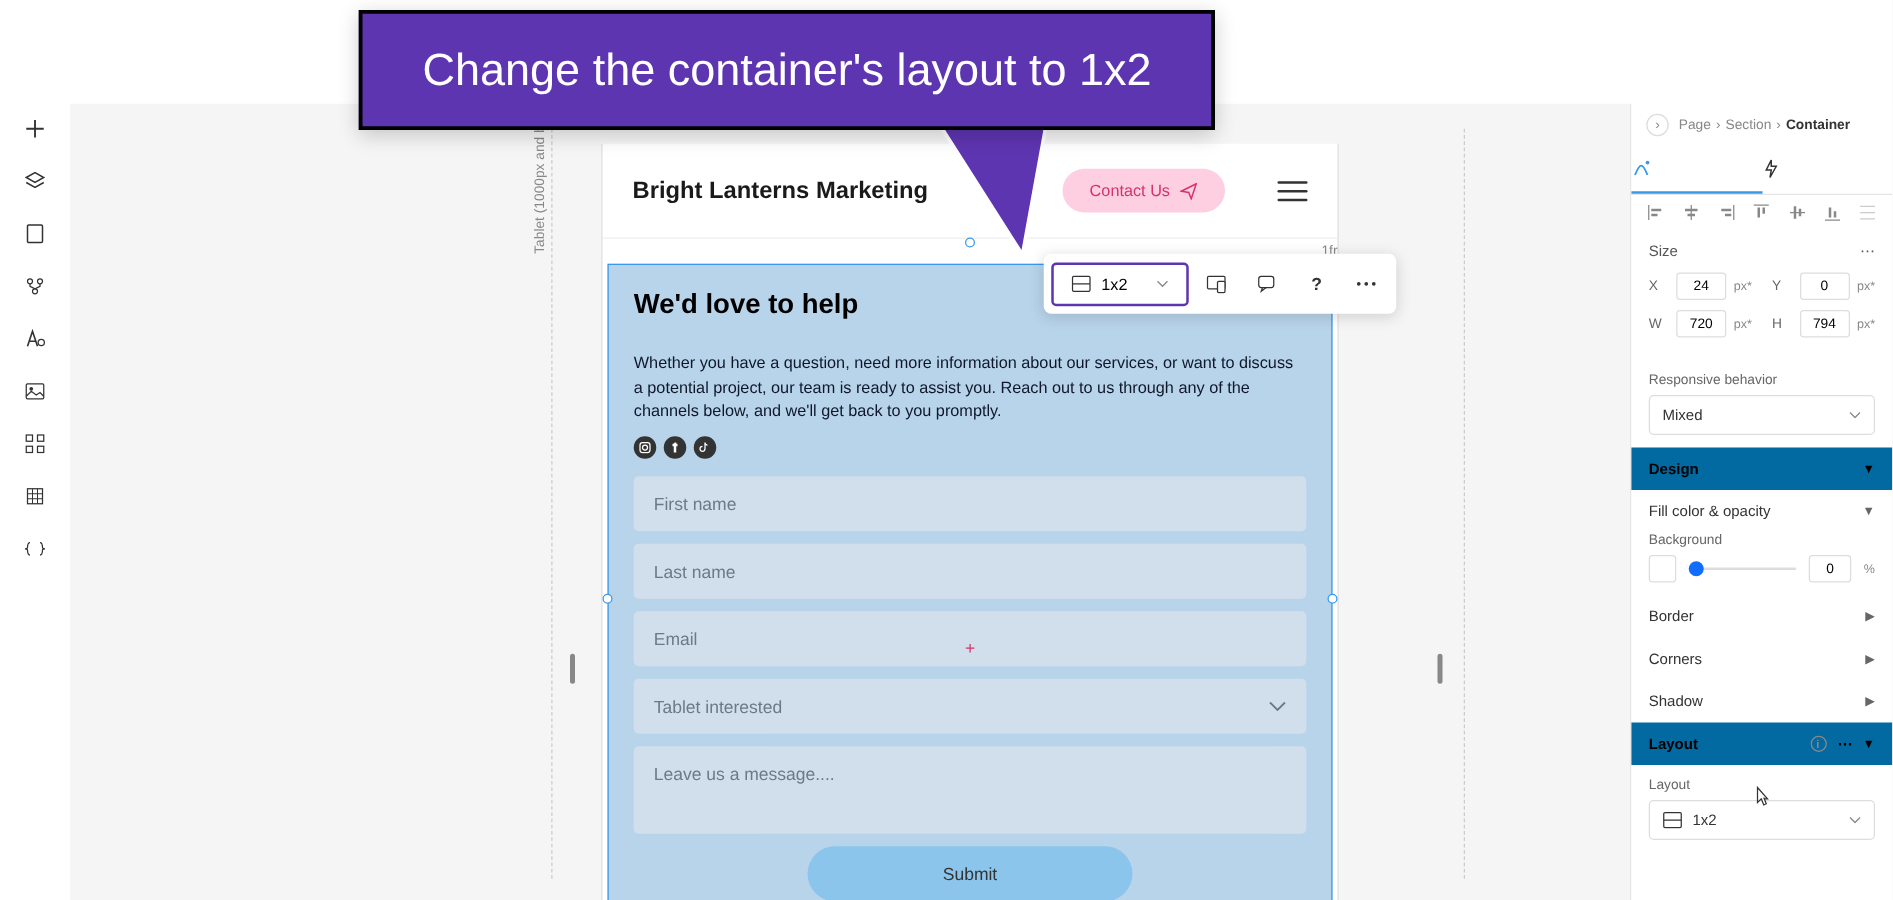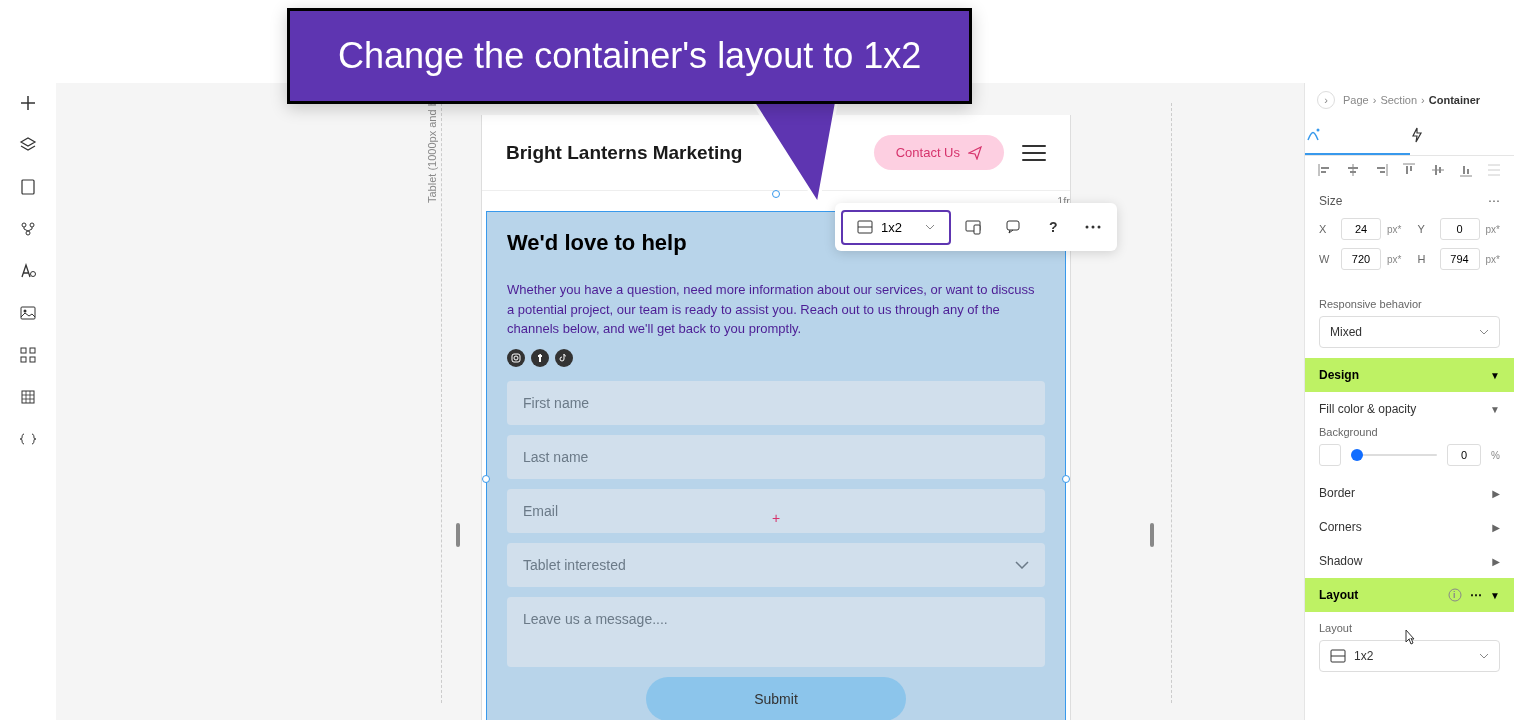--- a/index.html
+++ b/index.html
@@ -32,21 +32,21 @@
     .floating-toolbar { position: absolute; left: 835px; top: 203px; display: flex; align-items: center; background: #fff; border-radius: 6px; box-shadow: 0 2px 12px rgba(0,0,0,0.15); padding: 6px; gap: 4px; z-index: 50; }
     .layout-dropdown { display: flex; align-items: center; gap: 8px; border: 2px solid #5e35b1; border-radius: 4px; padding: 8px 14px; font-size: 13px; cursor: pointer; min-width: 110px; }
     .toolbar-icon-btn { width: 36px; height: 36px; display: flex; align-items: center; justify-content: center; cursor: pointer; border-radius: 4px; }
     
     
     .selected-container { position: relative; margin: 0 4px; border: 1px solid #3899ec; background: #b8d4ea; padding: 18px 20px; }
     .container-badge { position: absolute; right: 130px; top: 8px; background: #3899ec; color: #fff; font-size: 11px; padding: 3px 8px; border-radius: 3px; display: flex; align-items: center; gap: 4px; }
     .expand-icon-box { position: absolute; right: 6px; top: 6px; width: 20px; height: 20px; display: flex; align-items: center; justify-content: center; cursor: pointer; }
     
     .content-heading { font-size: 22px; font-weight: 600; color: #000000; margin-bottom: 24px; }
-    .content-para { font-size: 13px; color: #4c1d95; line-height: 1.5; margin-bottom: 10px; }
+    .content-para { font-size: 13px; color: #0f172a; line-height: 1.5; margin-bottom: 10px; }
     .social-icons { display: flex; gap: 6px; margin-bottom: 14px; }
     .social-icon { width: 18px; height: 18px; border-radius: 50%; background: #333; display: flex; align-items: center; justify-content: center; }
     
     .form-field { background: #d1dfec; border-radius: 4px; padding: 14px 16px; margin-bottom: 10px; font-size: 14px; color: #6b7a88; }
     .form-select { display: flex; justify-content: space-between; align-items: center; }
     .form-textarea { min-height: 70px; }
     .submit-btn { background: #8cc5eb; color: #333; border: none; border-radius: 24px; padding: 14px 0; width: 260px; margin: 10px auto 0; display: block; font-size: 14px; }
     
     .selection-handle { position: absolute; width: 8px; height: 8px; background: #fff; border: 1px solid #3899ec; border-radius: 50%; }
     .plus-marker { position: absolute; color: #d6336c; font-size: 14px; left: 50%; transform: translateX(-50%); }
@@ -62,21 +62,21 @@
     
     .tab-row { display: flex; border-bottom: 1px solid #e5e5e5; }
     .tab { flex: 1; text-align: center; padding: 10px 0; cursor: pointer; }
     .tab.active { border-bottom: 2px solid #3899ec; }
     
     .align-icons-row { display: flex; justify-content: space-between; padding: 6px 12px; }
     .align-icon { width: 16px; height: 16px; color: #888; }
     
     .panel-section { padding: 10px 14px; }
     .panel-section-title { font-size: 12px; color: #555; margin-bottom: 10px; display: flex; justify-content: space-between; align-items: flex-start; }
-    .panel-section-header { background: #bef264; padding: 10px 14px; font-weight: 600; font-size: 12px; display: flex; justify-content: space-between; align-items: center; }
+    .panel-section-header { background: #0369a1; padding: 10px 14px; font-weight: 600; font-size: 12px; display: flex; justify-content: space-between; align-items: center; }
     
     .size-row { display: flex; align-items: center; gap: 6px; margin-bottom: 8px; }
     .size-label { width: 16px; font-size: 11px; color: #666; }
     .size-input { width: 40px; border: 1px solid #ddd; border-radius: 3px; padding: 4px 6px; font-size: 11px; text-align: center; }
     .size-unit { font-size: 10px; color: #888; }
     
     .dropdown-field { border: 1px solid #ddd; border-radius: 4px; padding: 8px 10px; display: flex; justify-content: space-between; align-items: center; font-size: 12px; color: #333; cursor: pointer; }
     
     .collapse-row { padding: 10px 14px; display: flex; justify-content: space-between; align-items: center; font-size: 12px; color: #333; cursor: pointer; }
     .collapse-row .arrow { font-size: 10px; color: #666; }
@@ -172,21 +172,21 @@
   <div class="dashed-line-v" style="left:1115px;top:20px"></div>
   <div class="breakpoint-label">Tablet (1000px and below)</div>
   <div class="breakpoint-label2">minmax(200px, max-c)</div>
   <div class="resize-handle" style="left:400px"></div>
   <div class="resize-handle" style="left:1094px"></div>
 </div>
 
 <div class="device-frame">
   <div class="site-header">
     <div class="site-title">Bright Lanterns Marketing</div>
-    <div style="display:flex;align-items:center;gap:18px">
+    <div style="display:flex;align-items:center;gap:42px">
       <button class="contact-btn">
         <span>Contact Us</span>
         <svg width="14" height="14" viewBox="0 0 14 14">
             <path d="M1 7l12-6-4 12-2-5z" fill="none" stroke="#d6336c" stroke-width="1.2"></path>
           </svg>
       </button>
       <div class="hamburger">
           <span></span>
           <span></span>
           <span></span>

